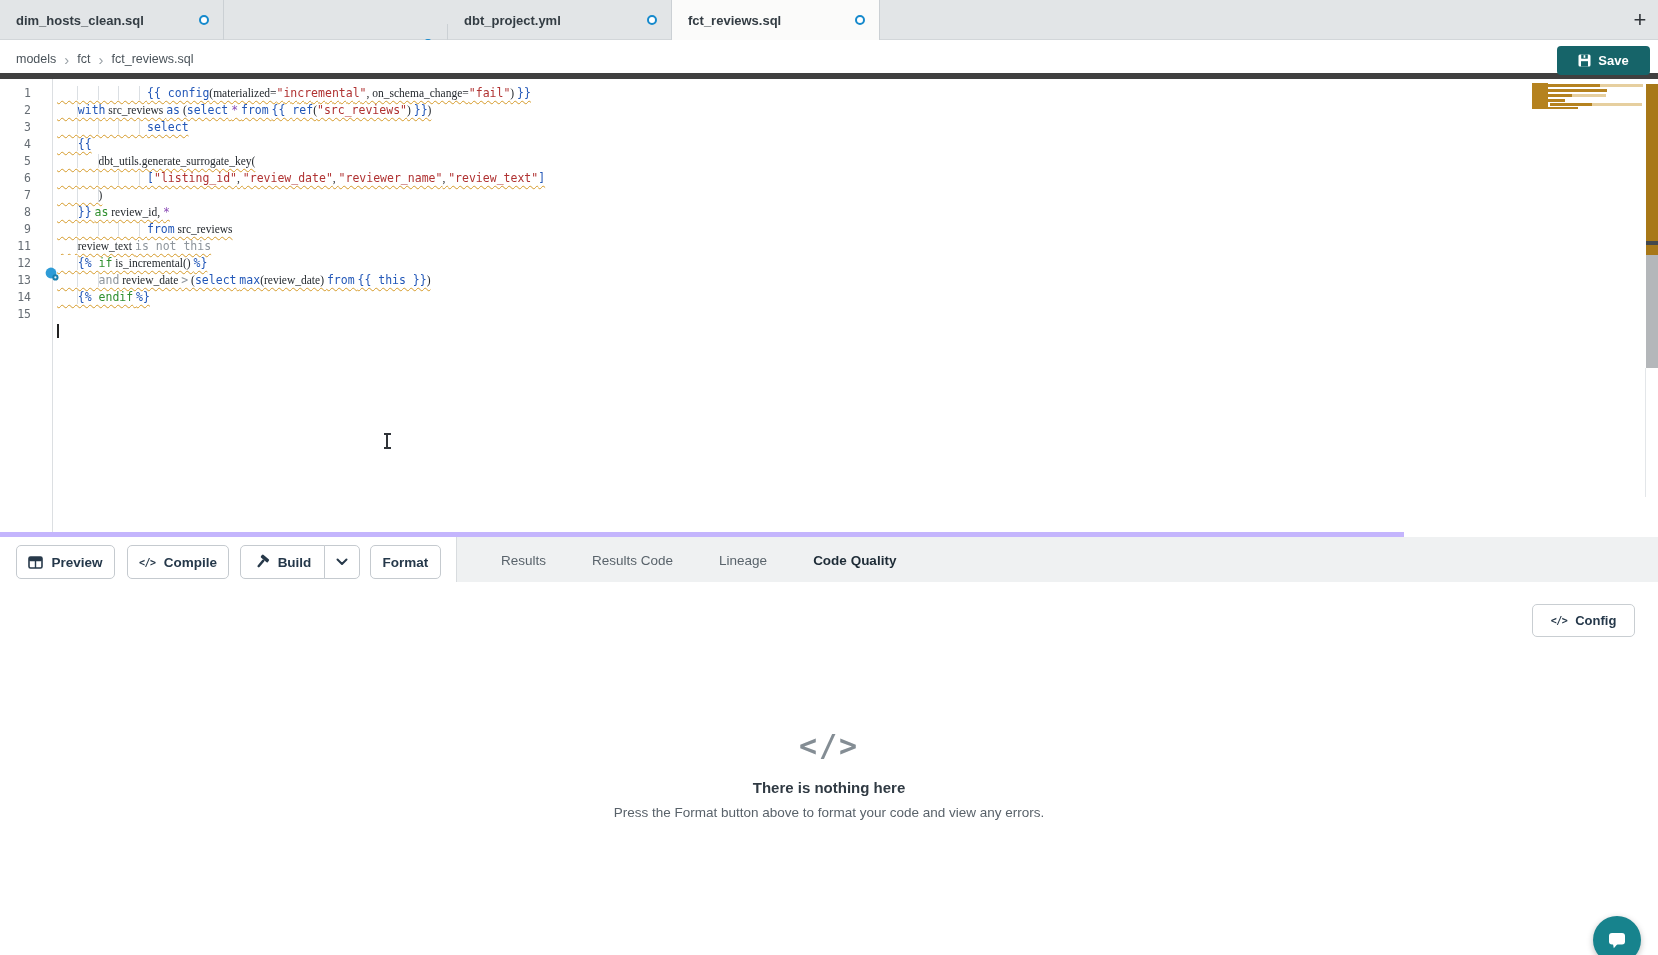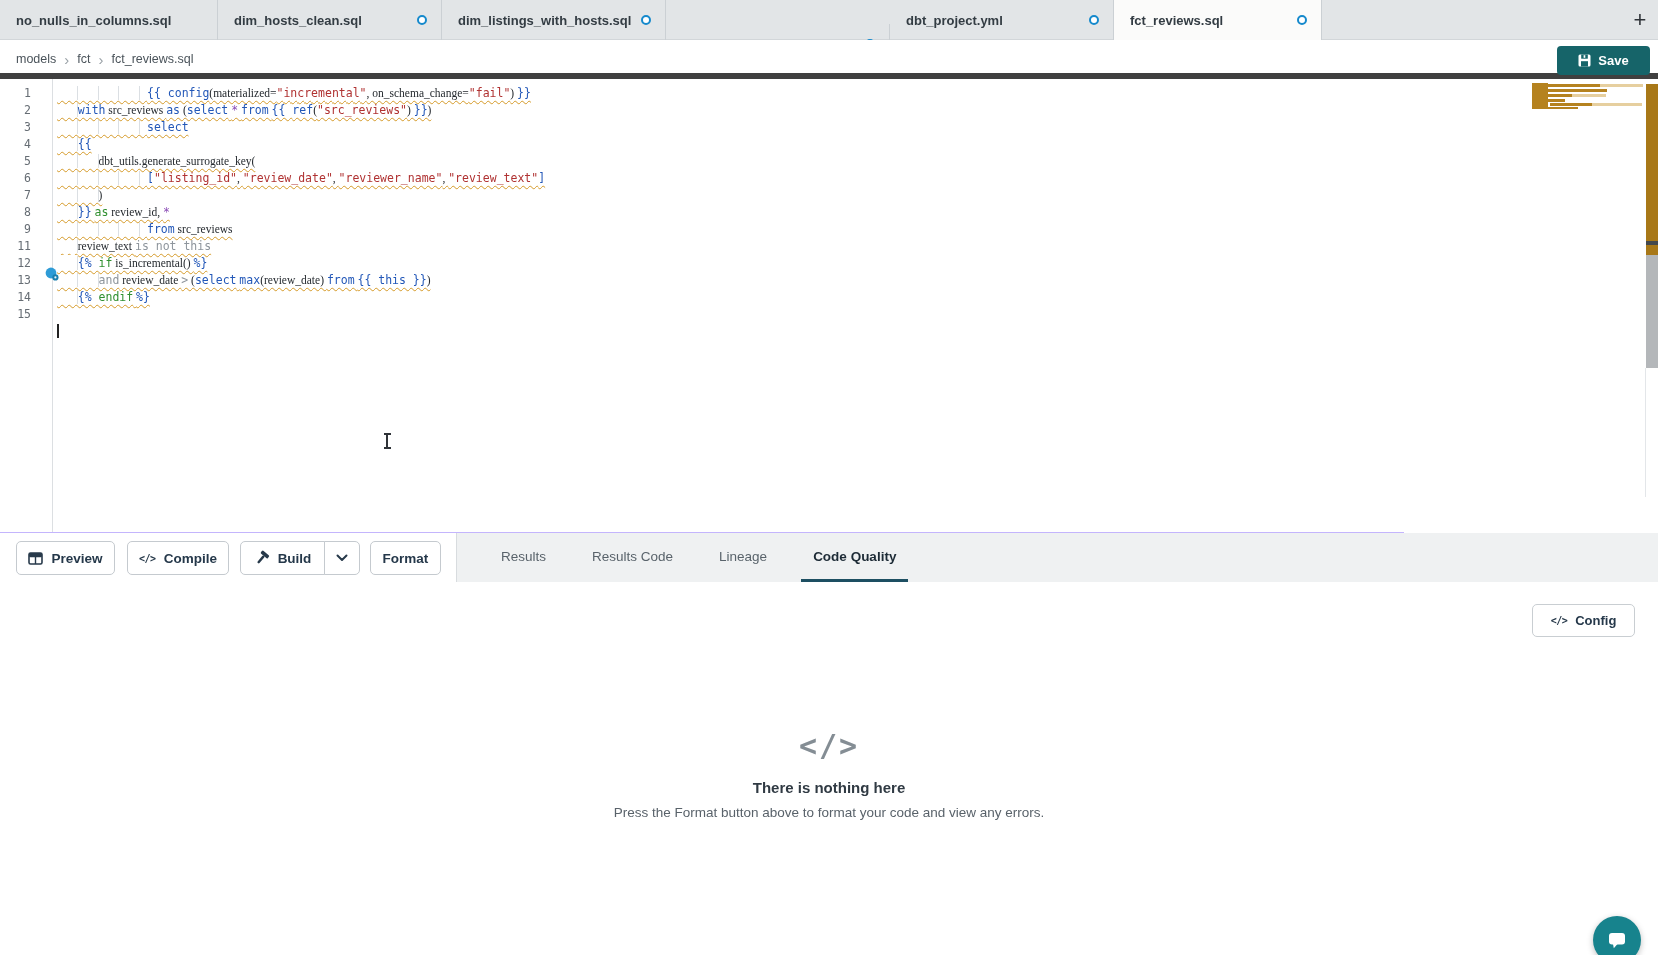--- a/index.html
+++ b/index.html
@@ -53,21 +53,21 @@
   #ruler-gray  { position:absolute; left:1646px; top:176px; width:12px; height:113px; background:#b4b7ba; }
   #ruler-line  { position:absolute; left:1645px; top:289px; width:1px; height:129px; background:#e3e6e9; }
   
   #ibeam { position:absolute; left:386px; top:355px; width:2px; height:14px; background:#2f3338; }
   #ibeam::before, #ibeam::after { content:""; position:absolute; left:-2.5px; width:7px;
     height:1.6px; background:#2f3338; }
   #ibeam::before { top:-1px; } #ibeam::after { bottom:-1px; }
 
   
   #bottombar { position:absolute; left:0; top:532px; width:1404px; height:50px;
-    background:#fff; border-top:1px solid #c4b5fd; }
+    background:#fff; border-top:5px solid #c4b5fd; }
   .toolbtn { position:absolute; top:8px; height:34px; background:#fff;
     border:1px solid #c5cacf; border-radius:5px; display:flex; align-items:center;
     justify-content:center; gap:8px; font-size:13.5px; font-weight:600; color:#25384a;
     cursor:pointer; }
   #btn-preview { left:16px;  width:99px; }
   #btn-compile { left:127px; width:102px; }
   #btn-build   { left:240px; width:85px; border-radius:5px 0 0 5px; }
   #btn-build-dd{ left:324px; width:36px; border-radius:0 5px 5px 0; }
   #btn-format  { left:370px; width:71px; }
   .codeicon { font-family:"DejaVu Sans Mono", monospace; font-size:10px; font-weight:700;
@@ -91,29 +91,22 @@
   #empty .etitle { margin-top:16px; font-size:15px; font-weight:700; color:#303a43; }
   #empty .esub { margin-top:9px; font-size:13.5px; color:#59626a; }
   #fab { position:absolute; left:1593px; top:334px; width:48px; height:48px;
     border-radius:50%; background:#17838d; display:flex; align-items:center;
     justify-content:center; cursor:pointer; box-shadow:0 2px 6px rgba(0,0,0,.25); }
 </style>
 </head>
 <body>
 
 <div id="tabbar">
-    <div class="ftab" style="width: 218px;">
-      <span class="lbl">no_nulls_in_columns.sql</span>
-    </div>
     <div class="ftab" style="width: 224px;">
       <span class="lbl">dim_hosts_clean.sql</span>
-      <span class="dot"></span>
-    </div>
-    <div class="ftab" style="width: 224px;">
-      <span class="lbl">dim_listings_with_hosts.sql</span>
       <span class="dot"></span>
     </div>
     <div class="ftab" style="width: 224px; margin-top: 24px;">
       <span class="lbl">manifest.json</span>
       <span class="dot"></span>
     </div>
     <div class="ftab" style="width: 224px;">
       <span class="lbl">dbt_project.yml</span>
       <span class="dot"></span>
     </div>

